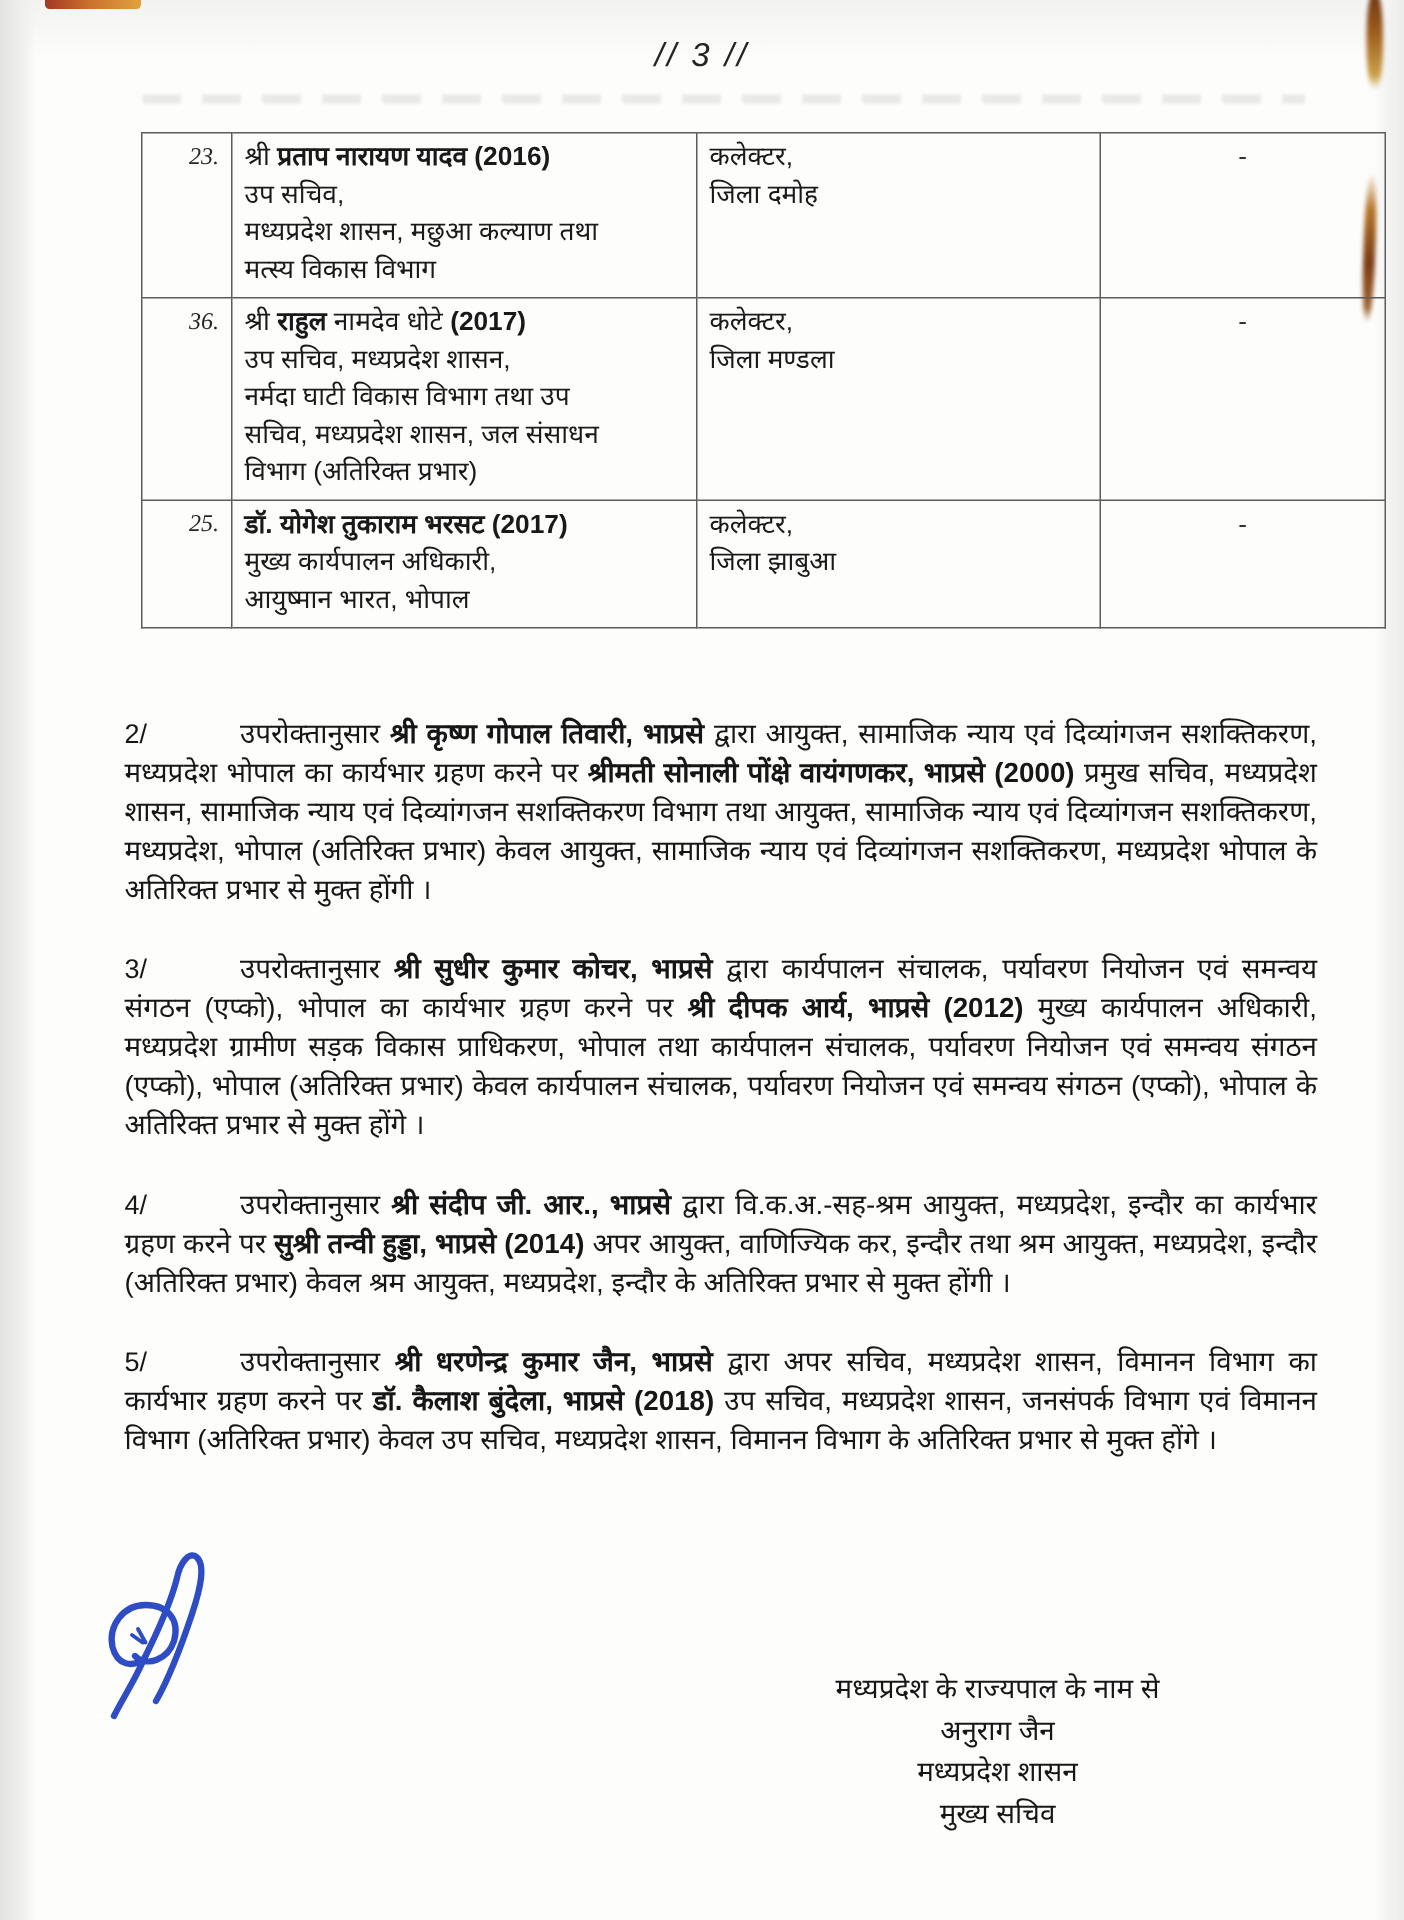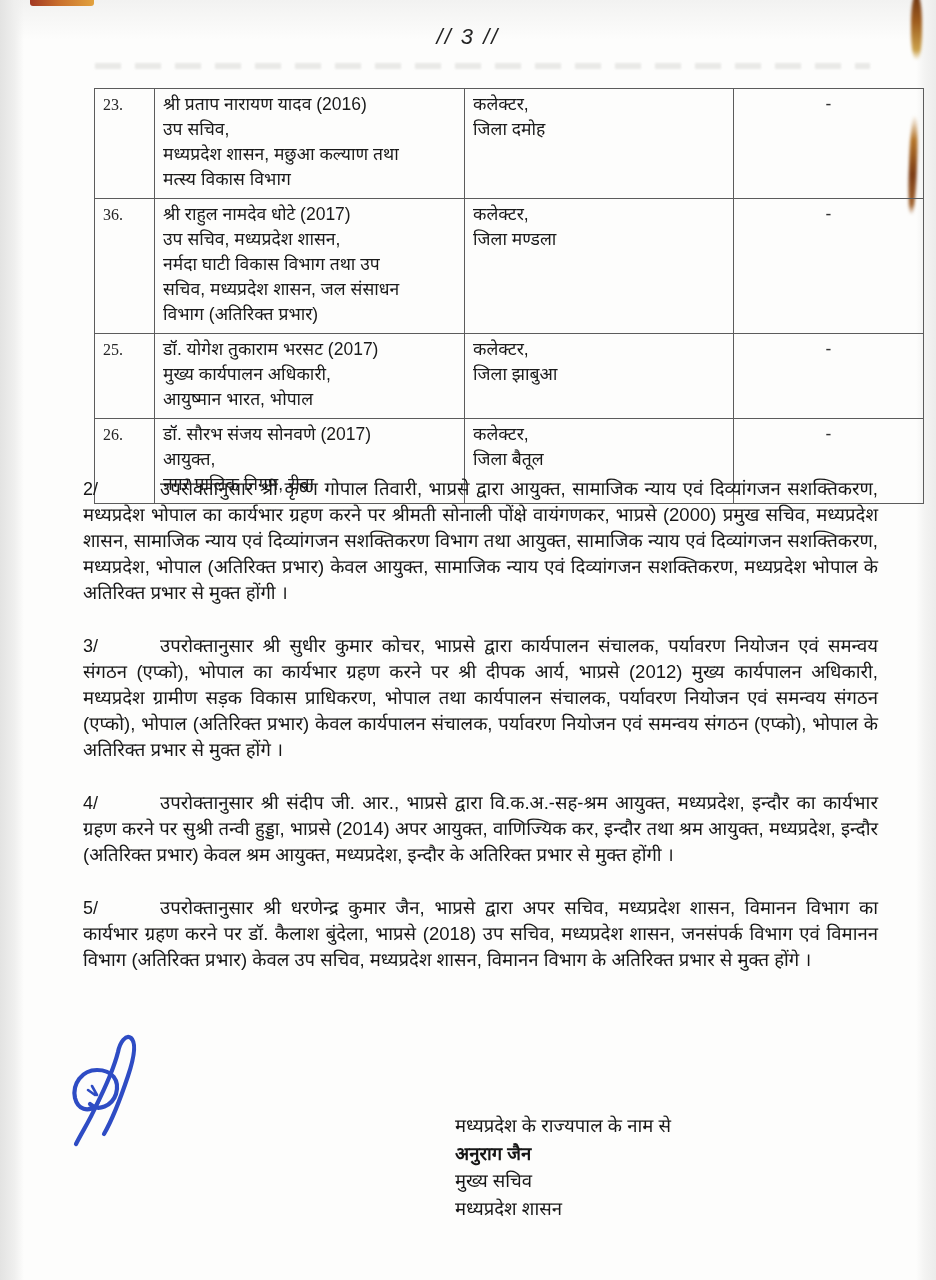--- a/index.html
+++ b/index.html
@@ -36,40 +36,40 @@
   table.gov{
     position:absolute;left:94px;top:88px;width:761px;
     border-collapse:collapse;table-layout:fixed;
     font-size:17.5px;line-height:25px;color:#191919;
   }
   table.gov td{
     border:1.2px solid #5c5c5c;vertical-align:top;
     padding:3px 8px 6px 8px;white-space:pre-line;
   }
   td.c-sno{width:43px;font-family:"Liberation Serif",serif;font-size:16px;
-    text-align:left;padding-left:6px;color:#262626;}
+    text-align:right;padding-left:6px;color:#262626;font-style:italic;}
   td.c-name{width:293px;}
   td.c-post{width:252px;}
   td.c-remark{width:173px;text-align:center;color:#333;}
-  .seg-b{font-weight:400;}
+  .seg-b{font-weight:700;}
 
   .paras{
     position:absolute;left:83px;top:476px;width:795px;
     font-size:18.5px;line-height:26px;text-align:justify;color:#161616;
   }
   .paras p{margin:0 0 27px 0;}
   .para-num{display:inline-block;width:77px;font-size:18px;}
 
   .ink-sign{position:absolute;left:52px;top:1028px;width:100px;height:120px;}
 
   .sig-block{
     position:absolute;left:455px;top:1112px;width:420px;
-    text-align:left;font-size:18.5px;line-height:27.5px;color:#161616;
+    text-align:center;font-size:18.5px;line-height:27.5px;color:#161616;
   }
-  .sig-line-b{font-weight:700;}
+  .sig-line-b{font-weight:400;}
 </style>
 </head>
 <body>
 
 <div class="scan">
 
   <div class="edge-left"></div>
   <div class="edge-right"></div>
   <div class="red-bar-top"></div>
   <div class="streak streak-1"></div>
@@ -100,44 +100,36 @@
           <td class="c-remark">-</td>
         </tr>
         <tr>
           <td class="c-sno">25.</td>
           <td class="c-name"><div><span class="seg-b">डॉ. योगेश तुकाराम भरसट (2017)</span></div><div>मुख्य कार्यपालन अधिकारी,
 आयुष्मान भारत, भोपाल</div></td>
           <td class="c-post">कलेक्टर,
 जिला झाबुआ</td>
           <td class="c-remark">-</td>
         </tr>
-        <tr>
-          <td class="c-sno">26.</td>
-          <td class="c-name"><div><span class="seg-b">डॉ. सौरभ संजय </span><span class="seg-r">सोनवणे </span><span class="seg-b">(2017)</span></div><div>आयुक्त,
-नगर पालिक निगम, रीवा</div></td>
-          <td class="c-post">कलेक्टर,
-जिला बैतूल</td>
-          <td class="c-remark">-</td>
-        </tr>
       </tbody>
   </table>
 
   <div class="paras" id="paras">
       <p><span class="para-num">2/</span><span class="seg-r">उपरोक्तानुसार </span><span class="seg-b">श्री कृष्ण गोपाल तिवारी, भाप्रसे</span><span class="seg-r"> द्वारा आयुक्त, सामाजिक न्याय एवं दिव्यांगजन सशक्तिकरण, मध्यप्रदेश भोपाल का कार्यभार ग्रहण करने पर </span><span class="seg-b">श्रीमती सोनाली पोंक्षे वायंगणकर, भाप्रसे (2000)</span><span class="seg-r"> प्रमुख सचिव, मध्यप्रदेश शासन, सामाजिक न्याय एवं दिव्यांगजन सशक्तिकरण विभाग तथा आयुक्त, सामाजिक न्याय एवं दिव्यांगजन सशक्तिकरण, मध्यप्रदेश, भोपाल (अतिरिक्त प्रभार) केवल आयुक्त, सामाजिक न्याय एवं दिव्यांगजन सशक्तिकरण, मध्यप्रदेश भोपाल के अतिरिक्त प्रभार से मुक्त होंगी ।</span></p>
       <p><span class="para-num">3/</span><span class="seg-r">उपरोक्तानुसार </span><span class="seg-b">श्री सुधीर कुमार कोचर, भाप्रसे</span><span class="seg-r"> द्वारा कार्यपालन संचालक, पर्यावरण नियोजन एवं समन्वय संगठन (एप्को), भोपाल का कार्यभार ग्रहण करने पर </span><span class="seg-b">श्री दीपक आर्य, भाप्रसे (2012)</span><span class="seg-r"> मुख्य कार्यपालन अधिकारी, मध्यप्रदेश ग्रामीण सड़क विकास प्राधिकरण, भोपाल तथा कार्यपालन संचालक, पर्यावरण नियोजन एवं समन्वय संगठन (एप्को), भोपाल (अतिरिक्त प्रभार) केवल कार्यपालन संचालक, पर्यावरण नियोजन एवं समन्वय संगठन (एप्को), भोपाल के अतिरिक्त प्रभार से मुक्त होंगे ।</span></p>
       <p><span class="para-num">4/</span><span class="seg-r">उपरोक्तानुसार </span><span class="seg-b">श्री संदीप जी. आर., भाप्रसे</span><span class="seg-r"> द्वारा वि.क.अ.-सह-श्रम आयुक्त, मध्यप्रदेश, इन्दौर का कार्यभार ग्रहण करने पर </span><span class="seg-b">सुश्री तन्वी हुड्डा, भाप्रसे (2014)</span><span class="seg-r"> अपर आयुक्त, वाणिज्यिक कर, इन्दौर तथा श्रम आयुक्त, मध्यप्रदेश, इन्दौर (अतिरिक्त प्रभार) केवल श्रम आयुक्त, मध्यप्रदेश, इन्दौर के अतिरिक्त प्रभार से मुक्त होंगी ।</span></p>
       <p><span class="para-num">5/</span><span class="seg-r">उपरोक्तानुसार </span><span class="seg-b">श्री धरणेन्द्र कुमार जैन, भाप्रसे</span><span class="seg-r"> द्वारा अपर सचिव, मध्यप्रदेश शासन, विमानन विभाग का कार्यभार ग्रहण करने पर </span><span class="seg-b">डॉ. कैलाश बुंदेला, भाप्रसे (2018)</span><span class="seg-r"> उप सचिव, मध्यप्रदेश शासन, जनसंपर्क विभाग एवं विमानन विभाग (अतिरिक्त प्रभार) केवल उप सचिव, मध्यप्रदेश शासन, विमानन विभाग के अतिरिक्त प्रभार से मुक्त होंगे ।</span></p>
     </div>
 
   <svg class="ink-sign" viewBox="0 0 100 120" fill="none">
     <path d="M24 116 C30 104 38 92 44 78 C36 84 26 82 23 70 C20 56 30 42 45 42 C60 42 68 52 64 66 C60 78 46 84 38 76" stroke="#2e4cc4" stroke-width="4.2" stroke-linecap="round"></path>
     <path d="M44 78 C52 62 62 40 66 24 C68 14 74 6 79 10 C85 15 82 30 76 48 C70 66 60 92 52 106" stroke="#2e4cc4" stroke-width="4.2" stroke-linecap="round"></path>
     <path d="M36 62 l7 5 m-3 -9 l5 9" stroke="#2e4cc4" stroke-width="2.6" stroke-linecap="round"></path>
   </svg>
 
   <div class="sig-block" id="sig-block">
       <div class="sig-line">मध्यप्रदेश के राज्यपाल के नाम से</div>
       <div class="sig-line-b">अनुराग जैन</div>
+      <div class="sig-line">मध्यप्रदेश शासन</div>
       <div class="sig-line">मुख्य सचिव</div>
-      <div class="sig-line">मध्यप्रदेश शासन</div>
     </div>
 
 </div>
 
 </body></html>

